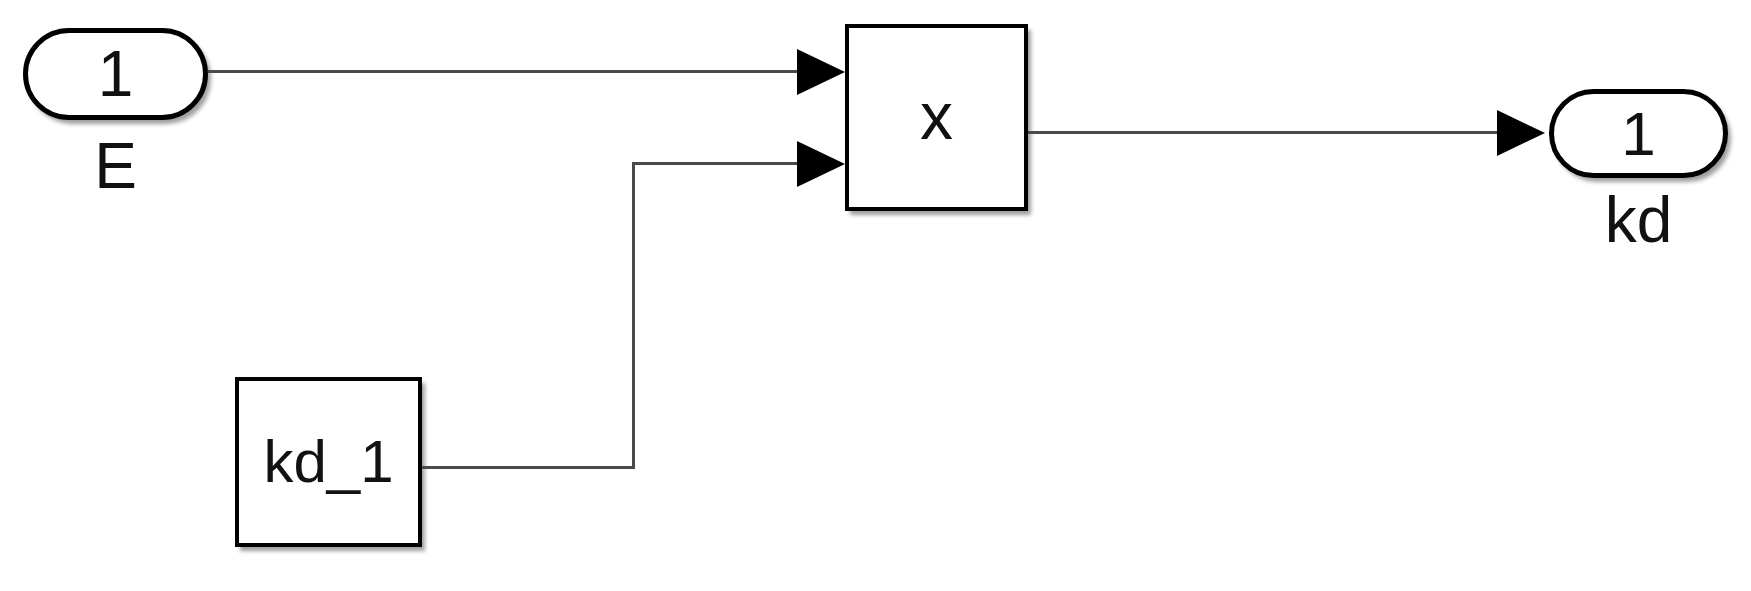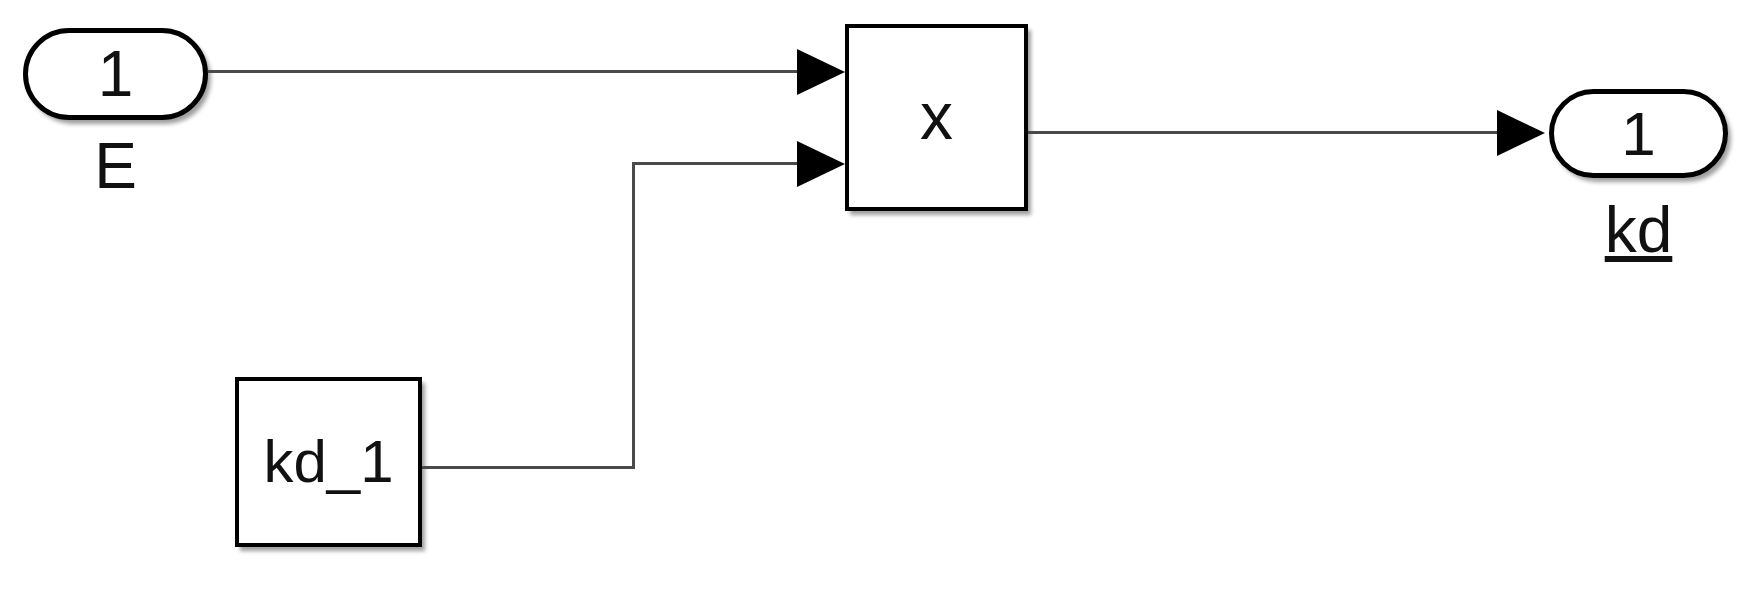--- a/index.html
+++ b/index.html
@@ -83,15 +83,15 @@
   <div class="wire" style="left:632px; top:162px; width:3px; height:307px;"></div>
   <div class="wire" style="left:632px; top:162px; width:165px; height:3px;"></div>
   <div class="arrow" style="left:797px; top:141px;"></div>
 
   <div class="wire" style="left:1028px; top:131px; width:469px; height:3px;"></div>
   <div class="arrow" style="left:1497px; top:110px;"></div>
 
   <div class="blk port" style="left:1549px; top:89px; width:179px; height:89px;">
     <span class="blk-text" style="font-size:62px;">1</span>
   </div>
-  <div class="blk-label" style="left:1549px; top:198px; width:179px;text-decoration:underline;">kd</div>
+  <div class="blk-label" style="left:1549px; top:188px; width:179px;">kd</div>
 
 </div>
 
 </body></html>

